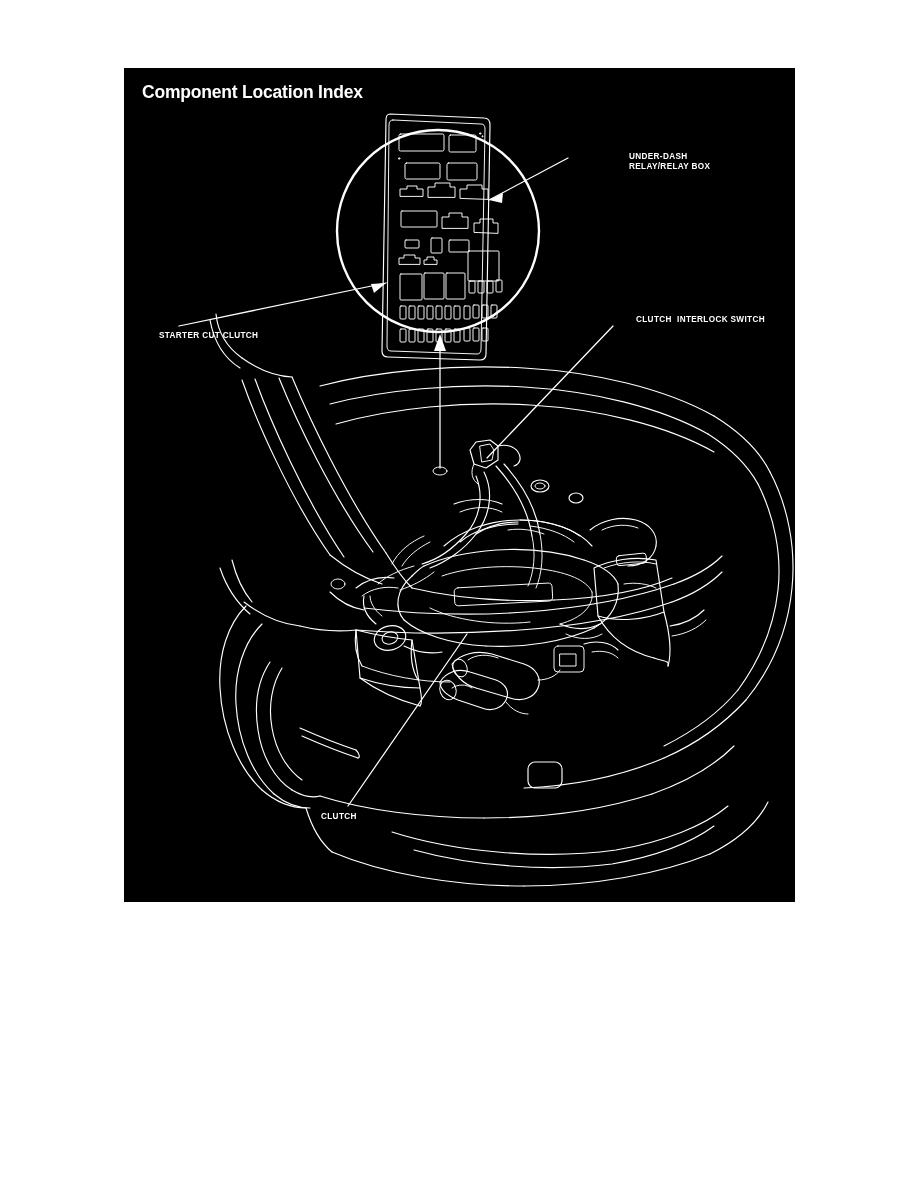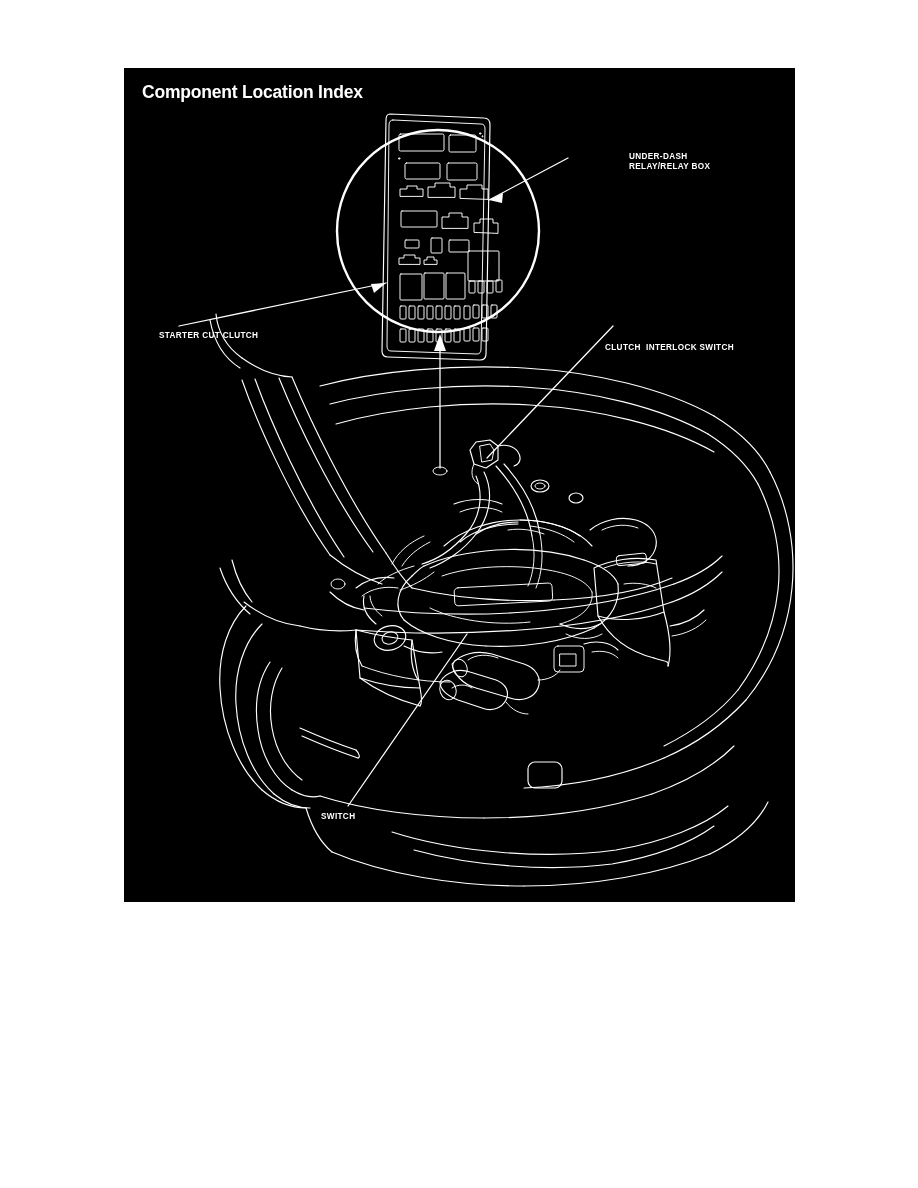--- a/index.html
+++ b/index.html
@@ -45,21 +45,21 @@
     color: #ffffff;
     font-size: 8.2px;
     font-weight: bold;
     letter-spacing: 0.35px;
     line-height: 10px;
     font-family: "Liberation Sans", sans-serif;
     white-space: pre;
   }
   #label-fusebox { left: 469px; top: 84px; margin-left: 36px; }
   #label-starter-cut-relay { left: 35px; top: 263px; }
-  #label-clutch { left: 481px; top: 247px; margin-top: 28px; }
+  #label-clutch { left: 512px; top: 247px; }
   #label-starter { left: 197px; top: 744px; }
   svg.art {
     position: absolute;
     left: 0; top: 0;
     width: 671px;
     height: 834px;
   }
   svg.art .ln {
     fill: none;
     stroke: #ffffff;
@@ -408,16 +408,16 @@
 
       </g>
     </svg>
 
     <div class="callout-label" id="label-fusebox"><span>UNDER-DASH</span><br><span>RELAY/RELAY BOX</span></div>
 
     <div class="callout-label" id="label-starter-cut-relay">STARTER CUT CLUTCH</div>
 
     <div class="callout-label" id="label-clutch">CLUTCH  INTERLOCK SWITCH</div>
 
-    <div class="callout-label" id="label-starter">SWITCH</div>
+    <div class="callout-label" id="label-starter">CLUTCH</div>
 
   </div>
 </div>
 
 </body></html>

